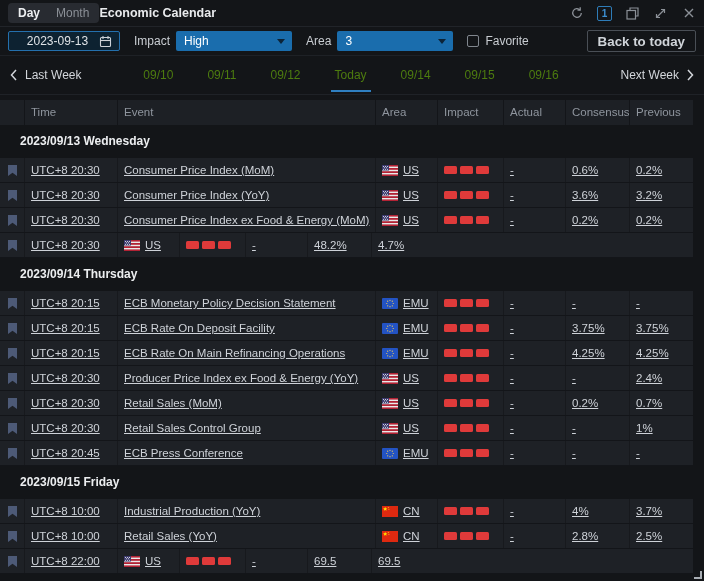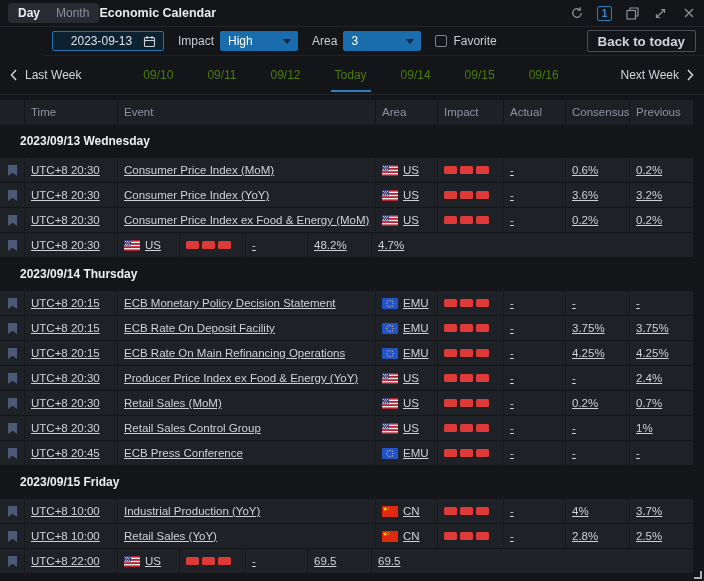--- a/index.html
+++ b/index.html
@@ -11,25 +11,25 @@
   .titlebar { height:27px; display:flex; align-items:center; padding:0 8px; border-bottom:1px solid #212429; }
   .tabpill { display:flex; align-items:center; background:#282b31; border-radius:4px; padding:3px 10px; gap:16px; }
   .tab-day { color:#eceef0; font-weight:bold; cursor:default; }
   .tab-month { color:#8b9097; cursor:default; }
   .win-title { color:#e8eaec; font-weight:bold; font-size:12.5px; }
   .win-controls { margin-left:auto; display:flex; align-items:center; gap:13px; }
   .wc { display:flex; align-items:center; justify-content:center; width:15px; height:15px; }
   .one-box { border:1px solid #2e7cb8; border-radius:2px; color:#3d8fd1; font-size:10px; font-weight:bold; width:15px; height:15px; display:flex; align-items:center; justify-content:center; }
 
   
-  .filterbar { height:29px; display:flex; align-items:center; padding:0 8px; border-bottom:1px solid #1e2126;margin-left:44px; }
+  .filterbar { height:29px; display:flex; align-items:center; padding:0 8px; border-bottom:1px solid #1e2126; }
   .datefield { width:112px; height:20px; background:#0d2231; border:1px solid #2470ad; border-radius:2px; display:flex; align-items:center; padding:0 7px; color:#dfe3e7; }
   .datefield span { flex:1; text-align:center; }
   .flabel { color:#c9cdd2; margin-left:14px; margin-right:6px; }
-  .select { height:20px; width:78px; background:#1a6dad; border-radius:2px; color:#ffffff; display:flex; align-items:center; padding:0 8px; position:relative; }
+  .select { height:20px; width:116px; background:#1a6dad; border-radius:2px; color:#ffffff; display:flex; align-items:center; padding:0 8px; position:relative; }
   .select .arrow { position:absolute; right:7px; top:8px; width:0; height:0; border-left:4px solid transparent; border-right:4px solid transparent; border-top:5px solid #0c2438; }
   .checkbox { width:12px; height:12px; border:1px solid #80868e; border-radius:2px; margin-left:14px; margin-right:6px; background:transparent; }
   .favlabel { color:#c9cdd2; }
   .backbtn { margin-left:auto; height:22px; border:1px solid #4a4f56; border-radius:2px; padding:0 10px; color:#d0d4d9; display:flex; align-items:center; background:transparent;font-weight:bold; }
 
   
   .weeknav { height:39px; display:flex; align-items:center; padding:0 10px; border-bottom:1px solid #1f2227; }
   .wk-side { display:flex; align-items:center; gap:7px; color:#d3d6db; }
   .wk-days { flex:1; display:flex; justify-content:center; gap:26px; }
   .day { color:#4d7c0f; height:39px; line-height:39px; padding:0 4px; position:relative; cursor:default; }

